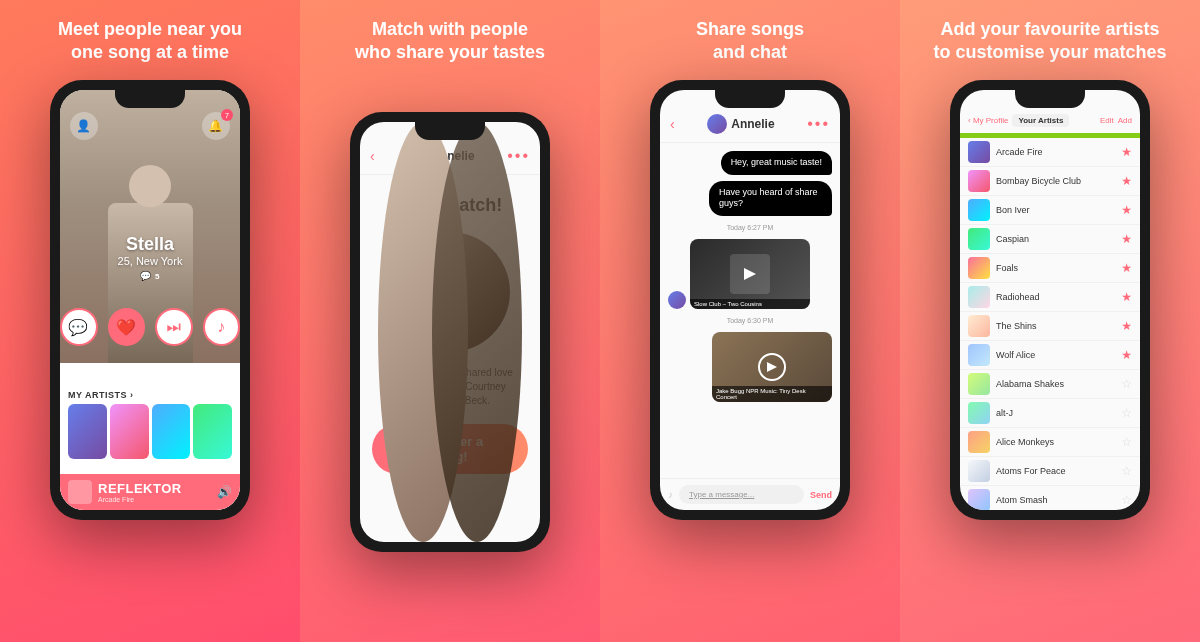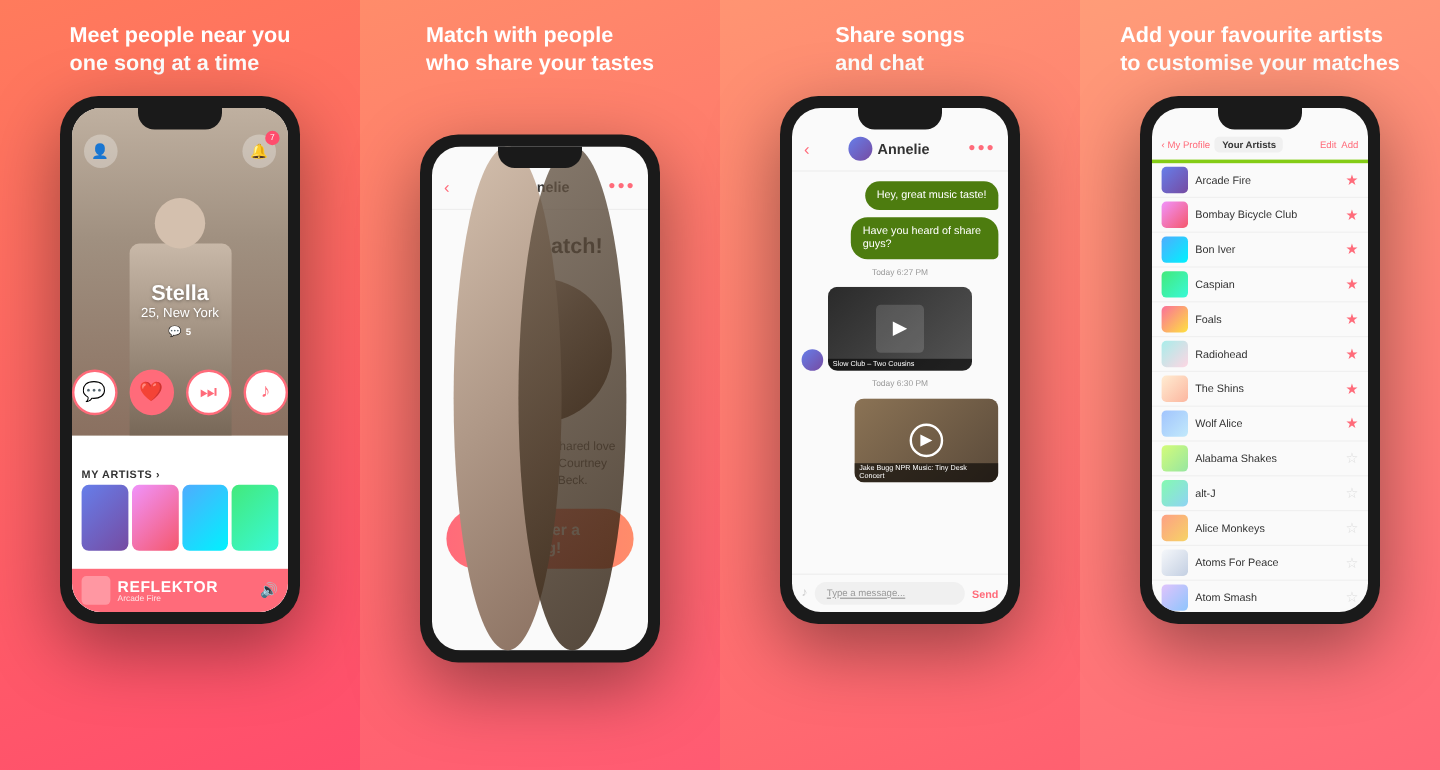--- a/index.html
+++ b/index.html
@@ -23,21 +23,21 @@
 
     .panel-1 { background: linear-gradient(160deg, #ff7b5c 0%, #ff4d6d 100%); }
     .panel-2 { background: linear-gradient(160deg, #ff8c6a 0%, #ff5a72 100%); gap: 32px; }
     .panel-3 { background: linear-gradient(160deg, #ff9472 0%, #ff6070 100%); }
     .panel-4 { background: linear-gradient(160deg, #ff9c78 0%, #ff6878 100%); }
 
     .panel-title {
       color: white;
       font-size: 18px;
       font-weight: 600;
-      text-align: left;
+      text-align: center;
       line-height: 1.3;
       margin-bottom: 14px;
       min-height: 48px;
     }
 
     
     .phone {
       width: 200px;
       height: 440px;
       background: #1a1a1a;
@@ -367,21 +367,21 @@
 
     .msg-bubble {
       max-width: 75%;
       padding: 6px 10px;
       border-radius: 14px;
       font-size: 9px;
       line-height: 1.3;
     }
 
     .msg-sent {
-      background: #4d7c0f;
+      background: #000000;
       color: white;
       align-self: flex-end;
       border-bottom-right-radius: 4px;
     }
 
     .msg-received {
       background: #e8e8e8;
       color: #333;
       align-self: flex-start;
       border-bottom-left-radius: 4px;
@@ -477,21 +477,21 @@
       height: 100%;
       background: #fafafa;
       display: flex;
       flex-direction: column;
     }
 
     .phone4-header {
       display: flex;
       align-items: center;
       padding: 24px 8px 6px;
-      border-bottom: 3px solid #84cc16;
+      border-bottom: 5px solid #84cc16;
       gap: 4px;
       flex-shrink: 0;
     }
 
     .profile-btn {
       color: #ff6b7a;
       font-size: 8px;
     }
 
     .tab-active {

